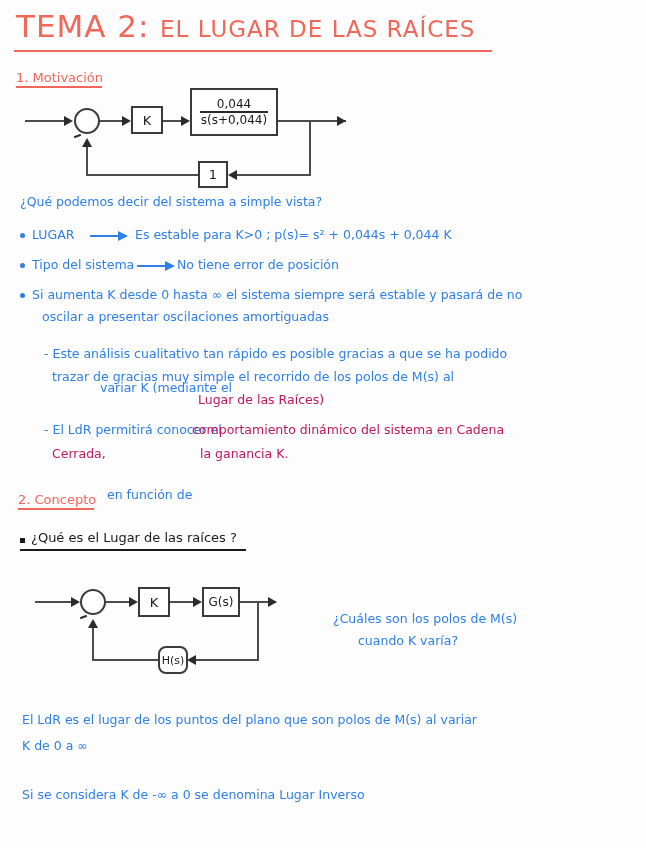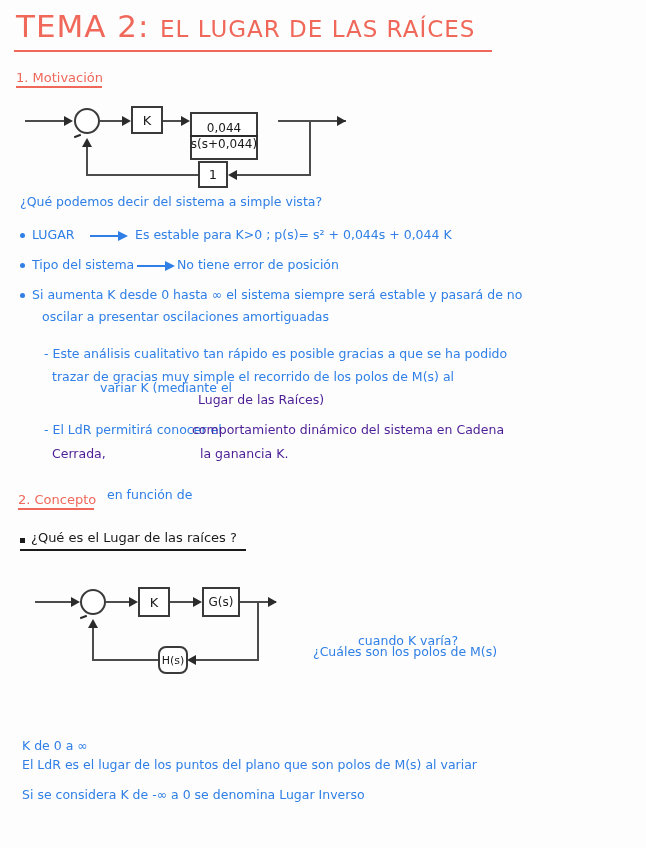--- a/index.html
+++ b/index.html
@@ -9,21 +9,21 @@
   }
   body {
     width: 646px;
     height: 848px;
     position: relative;
     font-family: "DejaVu Sans", sans-serif;
     overflow: hidden;
     background: #fdfdfd;
   }
   .blue   { color: #2f7fe6; }
-  .black  { color: #4c1d95; }
+  .black  { color: #be185d; }
 
   
   #title {
     position: absolute;
     left: 16px;
     top: 8px;
     font-size: 30px;
     color: #f0685a;
     font-family: "DejaVu Sans", sans-serif;
     letter-spacing: 1px;
@@ -191,21 +191,21 @@
   <div class="wire h" style="left:100px; top:120px; width:25px;"></div>
   <div class="ahead right" style="left:122px; top:116px;"></div>
 
   <div class="blk" style="left:131px; top:106px; width:32px; height:28px;">
     <span>K</span>
   </div>
 
   <div class="wire h" style="left:163px; top:120px; width:24px;"></div>
   <div class="ahead right" style="left:181px; top:116px;"></div>
 
-  <div class="blk" style="left:190px; top:112px; width:68px; height:48px;">
+  <div class="blk" style="left:190px; top:88px; width:88px; height:48px;">
     <span class="frac">
       <span class="num">0,044</span>
       <span class="bar"></span>
       <span class="den">s(s+0,044)</span>
     </span>
   </div>
 
   <div class="wire h" style="left:278px; top:120px; width:68px;"></div>
   <div class="ahead right" style="left:337px; top:116px;"></div>
 
@@ -287,18 +287,18 @@
 
   <div class="blk" style="left:158px; top:646px; width:30px; height:28px; font-size:11px;border-radius:8px;">
     <span>H(s)</span>
   </div>
 
   <div class="wire h" style="left:92px; top:659px; width:66px;"></div>
   <div class="wire v" style="left:92px; top:628px; height:32px;"></div>
   <div class="ahead up" style="left:88px; top:619px;"></div>
 </div>
 
-<div class="line blue" style="left:313px; top:613px;margin-top:33px;">¿Cuáles son los polos de M(s)</div>
+<div class="line blue" style="left:333px; top:613px;">¿Cuáles son los polos de M(s)</div>
 <div class="line blue" style="left:358px; top:635px;">cuando K varía?</div>
 
-<div class="line blue" style="left:22px; top:714px;margin-top:45px;">El LdR es el lugar de los puntos del plano que son polos de M(s) al variar</div>
+<div class="line blue" style="left:22px; top:714px;">El LdR es el lugar de los puntos del plano que son polos de M(s) al variar</div>
 <div class="line blue" style="left:22px; top:740px;">K de 0 a ∞</div>
 <div class="line blue" style="left:22px; top:789px;">Si se considera K de -∞ a 0 se denomina Lugar Inverso</div>
 
 </body></html>

